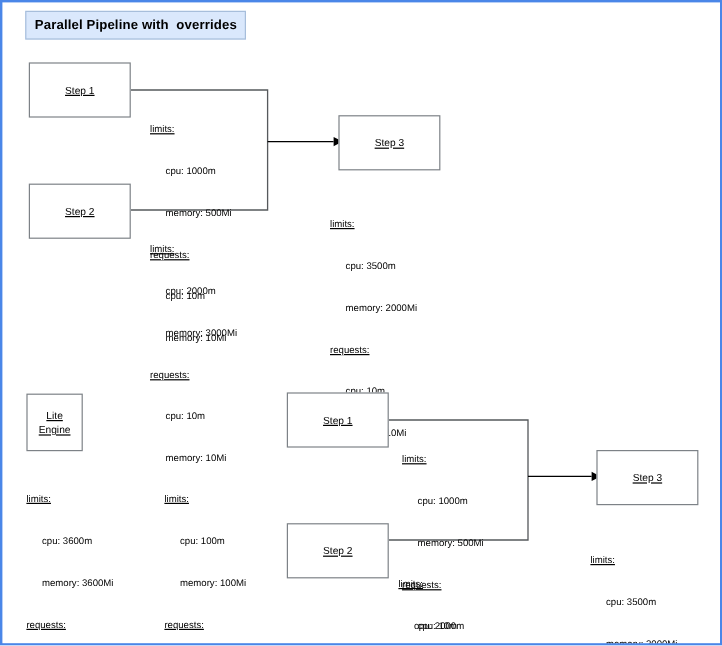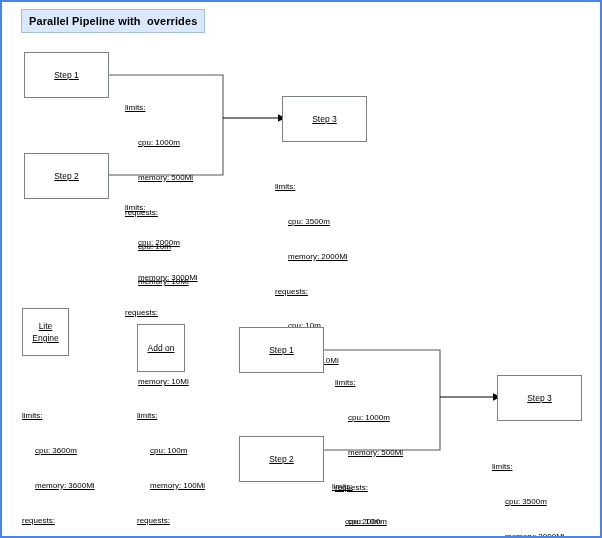--- a/index.html
+++ b/index.html
@@ -51,21 +51,20 @@
   .res-block {
     position: absolute;
     font-size: 8px;
     line-height: 11.6px;
     color: #000000;
     white-space: pre;
   }
   .res-block .ind {
     padding-left: 13px;
     display: block;
-    text-decoration: underline;
   }
   .res-block .key {
     display: block;
     text-decoration: underline;
   }
   svg.edges {
     position: absolute;
     left: 0;
     top: 0;
     width: 602px;
@@ -128,33 +127,32 @@
   <div class="res-block" style="left:273px; top:156px;">
     <span class="key">limits:</span>
     <span class="ind">cpu: 3500m</span>
     <span class="ind">memory: 2000Mi</span>
     <span class="key">requests:</span>
     <span class="ind">cpu: 10m</span>
     <span class="ind">memory: 10Mi</span>
   </div>
 
 
-  <div class="node" style="left:20px; top:306px; width:47px; height:48px;">Lite
+  <div class="node" style="left:20px; top:326px; width:47px; height:48px;">Lite
 Engine</div>
 
   <div class="res-block" style="left:20px; top:385px;">
     <span class="key">limits:</span>
     <span class="ind">cpu: 3600m</span>
     <span class="ind">memory: 3600Mi</span>
     <span class="key">requests:</span>
     
     
   </div>
 
-  <div class="node" style="left:135px; top:322px; width:48px; height:48px;">Add on</div>
 
   <div class="res-block" style="left:135px; top:385px;">
     <span class="key">limits:</span>
     <span class="ind">cpu: 100m</span>
     <span class="ind">memory: 100Mi</span>
     <span class="key">requests:</span>
     
     
   </div>
 

